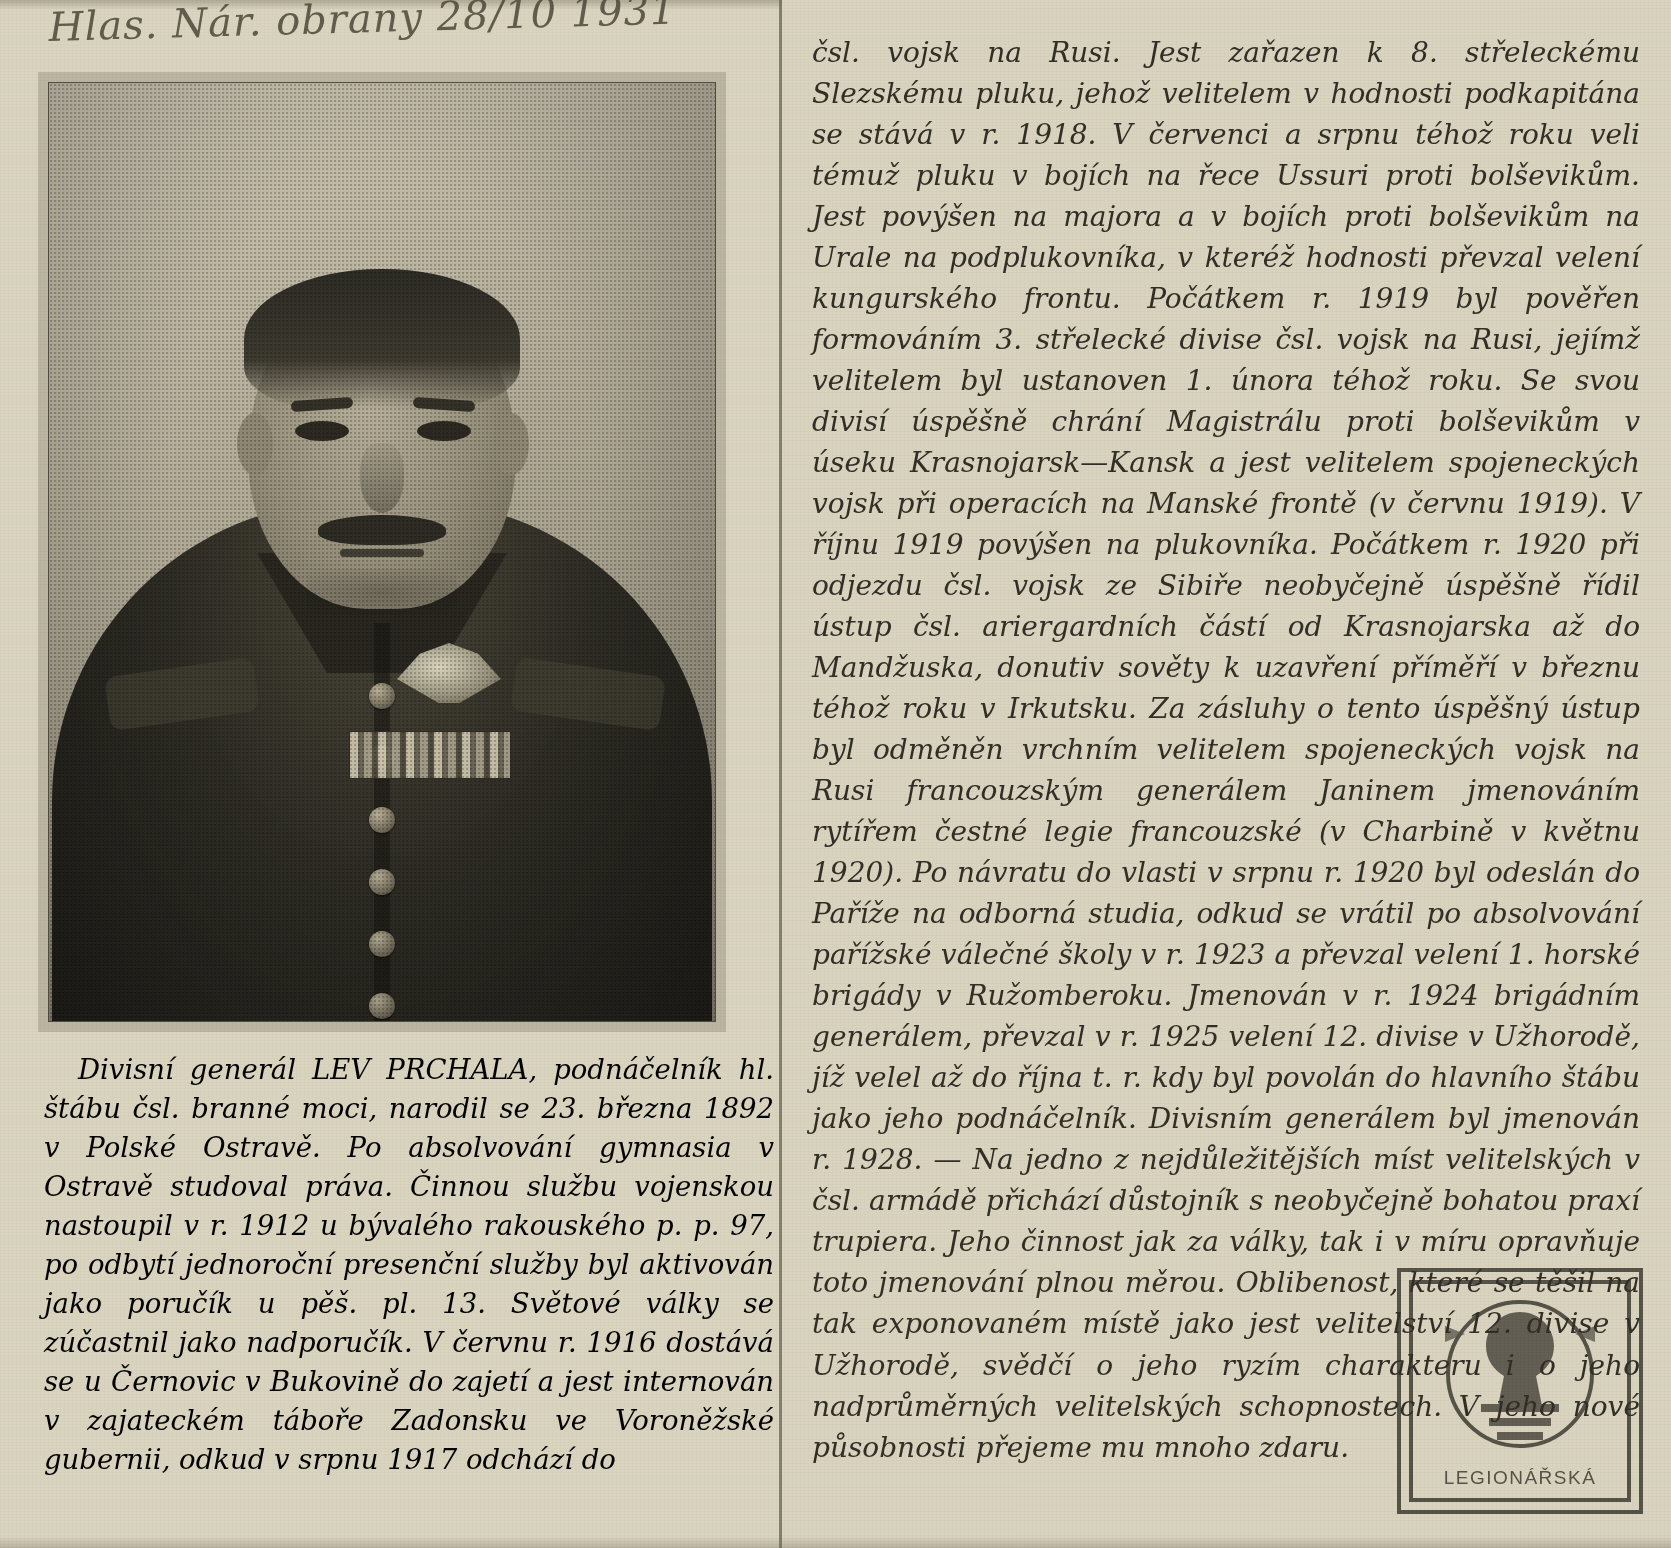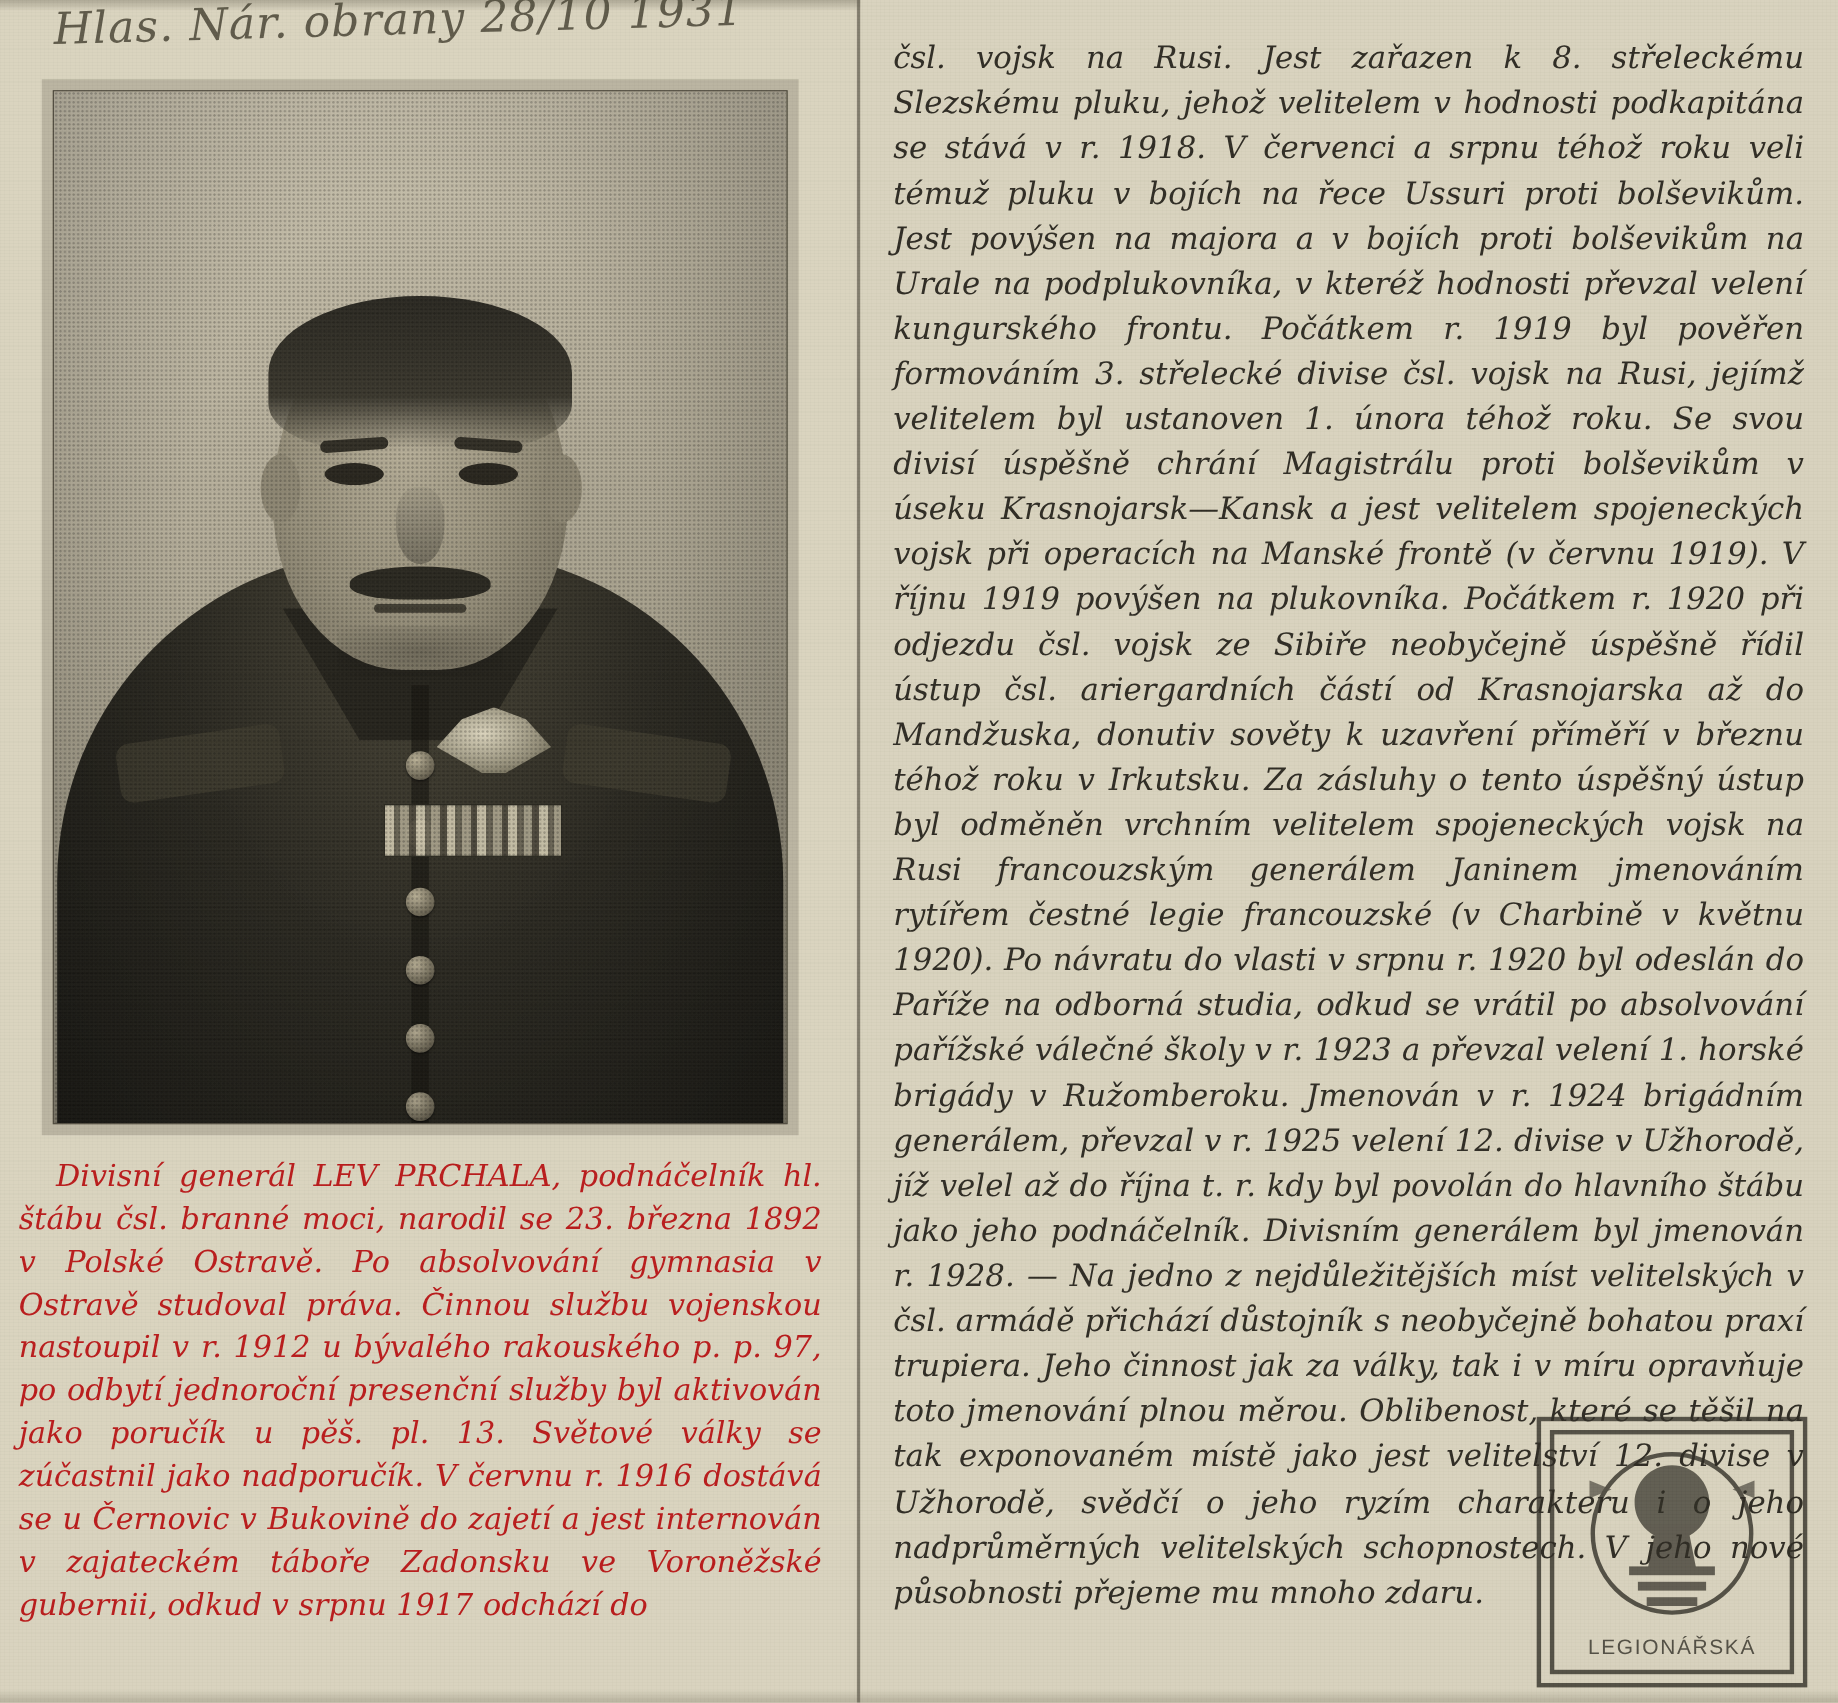--- a/index.html
+++ b/index.html
@@ -263,28 +263,28 @@
     background: radial-gradient(ellipse, rgba(0,0,0,0.22), rgba(0,0,0,0));
   }
   .vignette {
     position: absolute;
     inset: 0;
     background: radial-gradient(ellipse at 50% 45%, rgba(0,0,0,0) 45%, rgba(0,0,0,0.22) 100%);
   }
 
   .caption {
     position: absolute;
-    left: 17px;
+    left: 44px;
     top: 1050px;
     width: 730px;
     font-family: "DejaVu Serif", serif;
     font-style: italic;
     font-size: 27.5px;
     line-height: 1.42;
-    color: #b91c1c;
+    color: #000000;
     text-align: justify;
   }
   .caption .indent { display: inline-block; width: 34px; }
 
   .right-col {
     position: absolute;
     left: 800px;
     top: 20px;
     width: 852px;
     font-family: "DejaVu Serif", serif;
@@ -292,21 +292,21 @@
     font-size: 28px;
     line-height: 1.465;
     color: #2f2c24;
     text-align: justify;
   }
   .right-col p { margin: 12px; }
 
   .stamp {
     position: absolute;
     right: 16px;
-    bottom: 2px;
+    bottom: 22px;
     width: 270px;
     height: 270px;
     z-index: 30;
     opacity: 0.78;
   }
   .stamp svg { display: block; }
 
   .edge-top {
     position: absolute;
     left: 0; top: 0; width: 782px; height: 10px;

